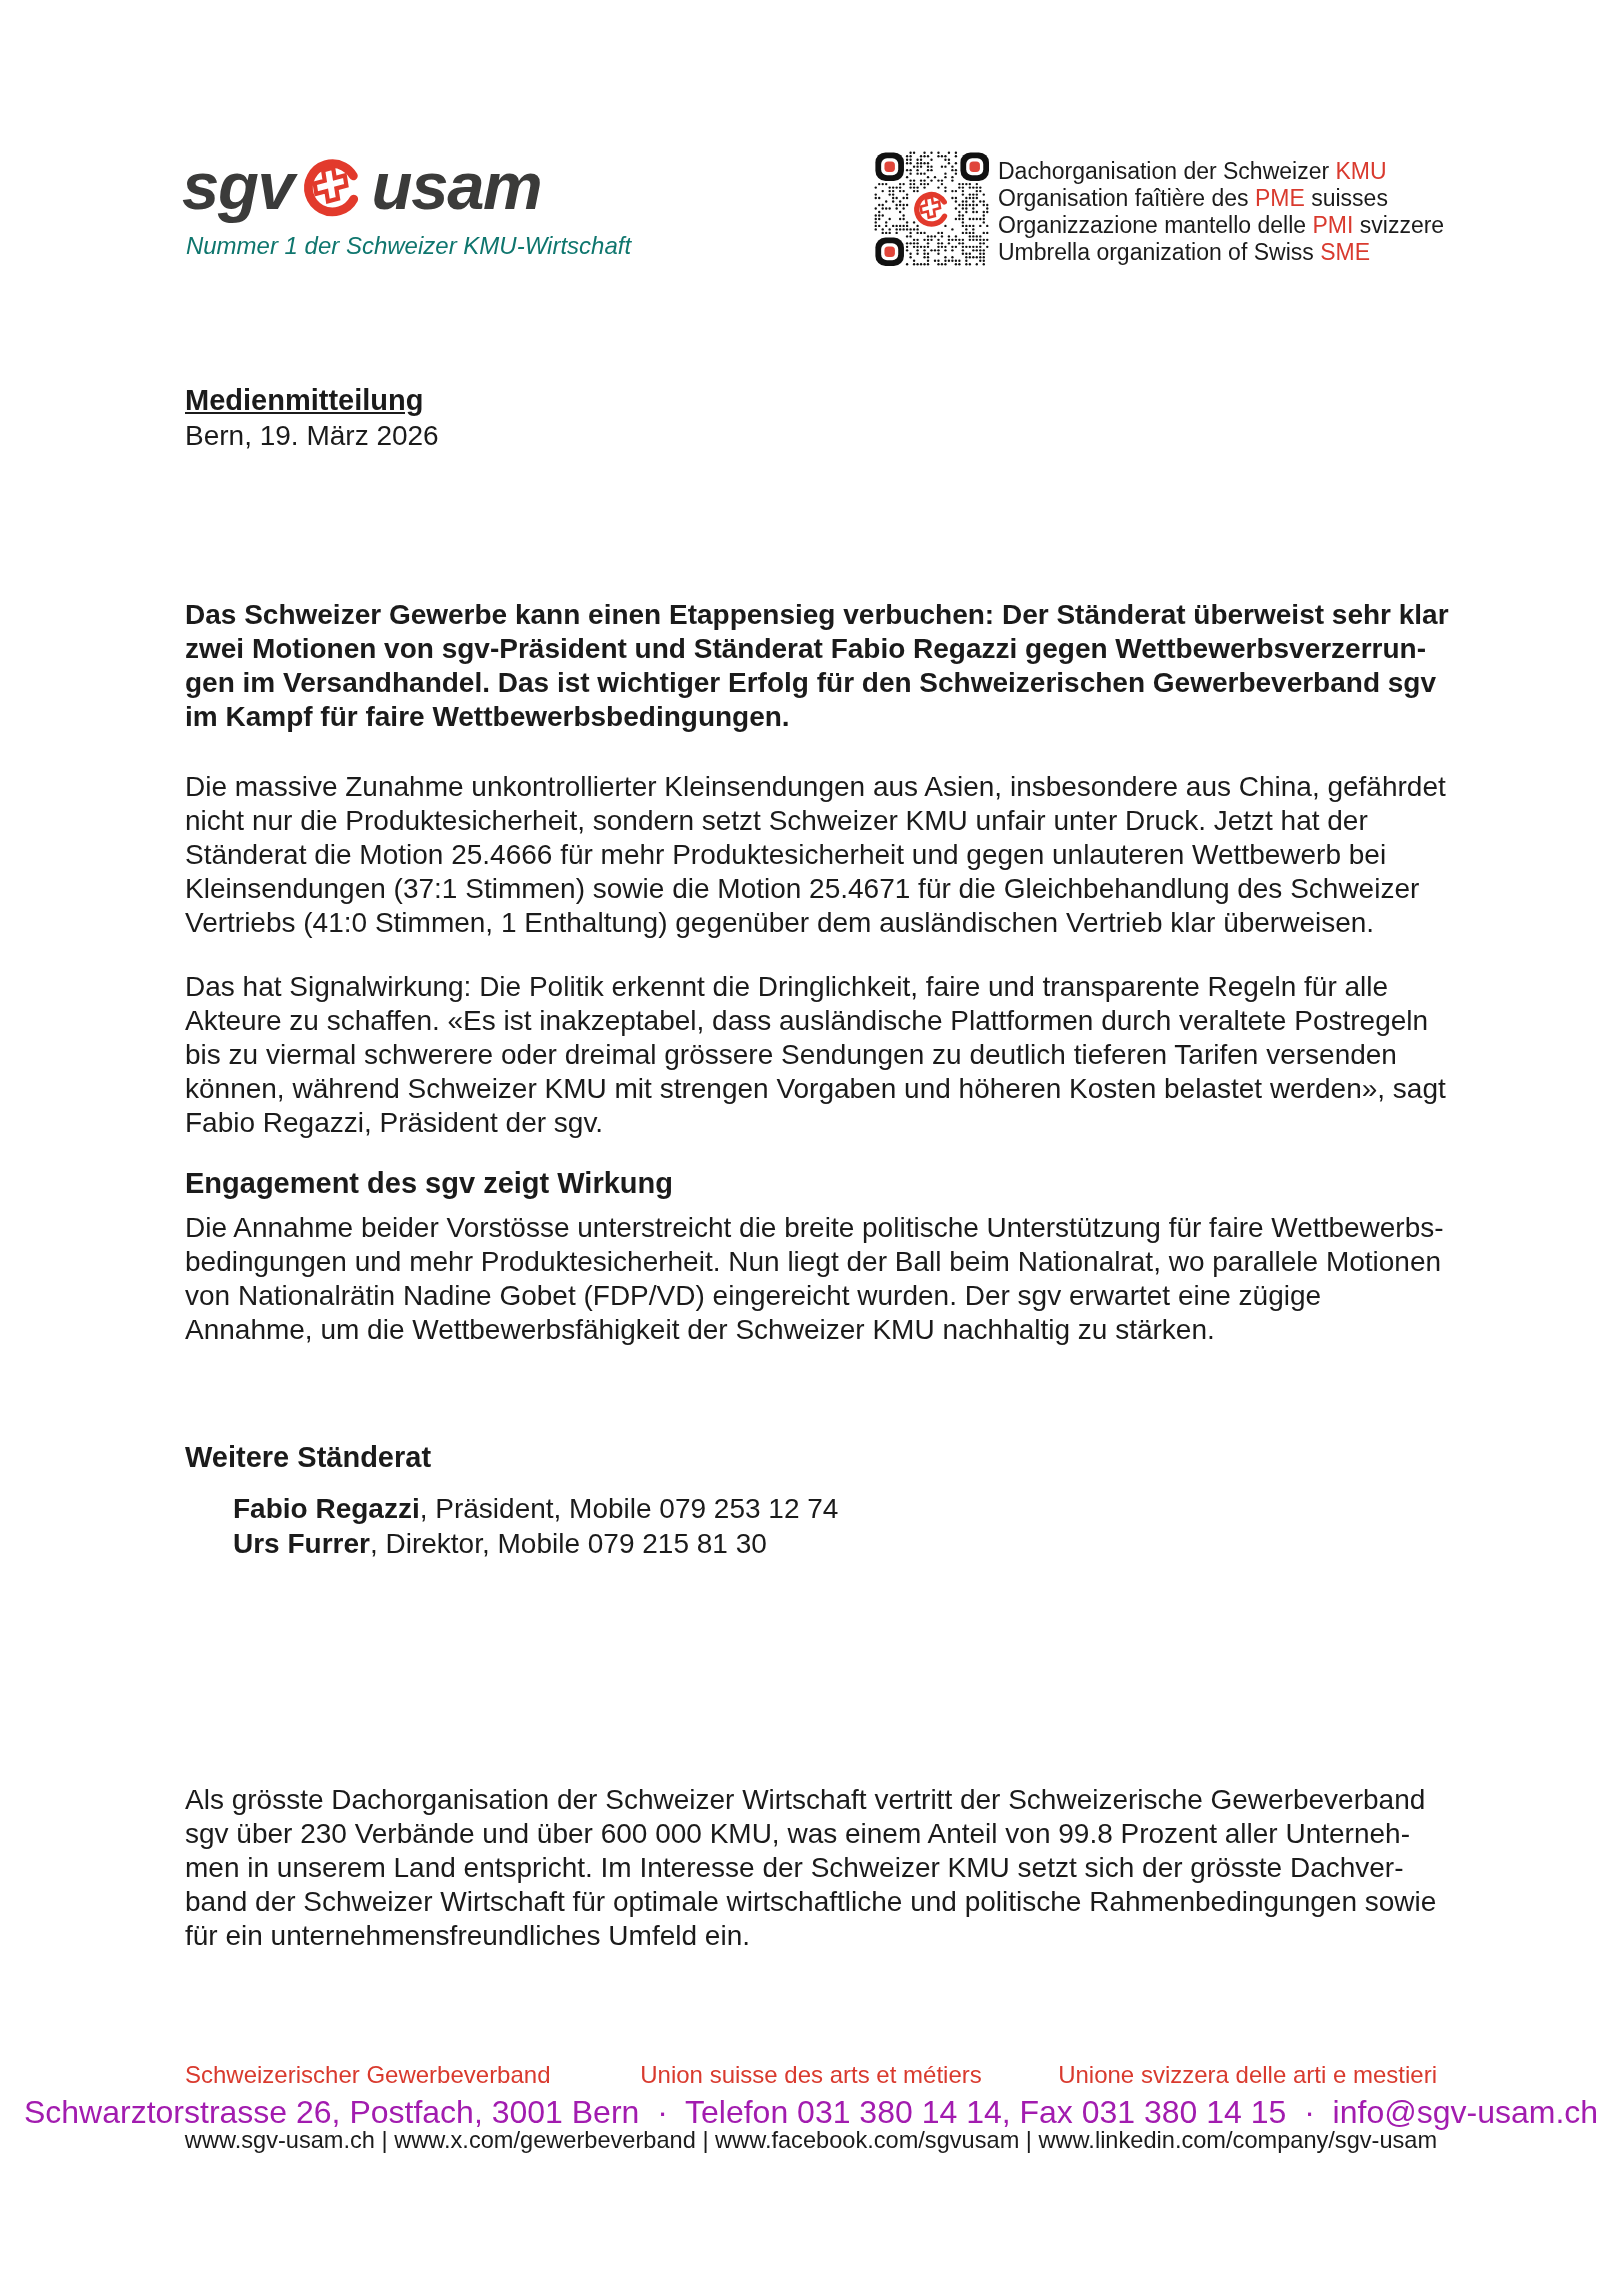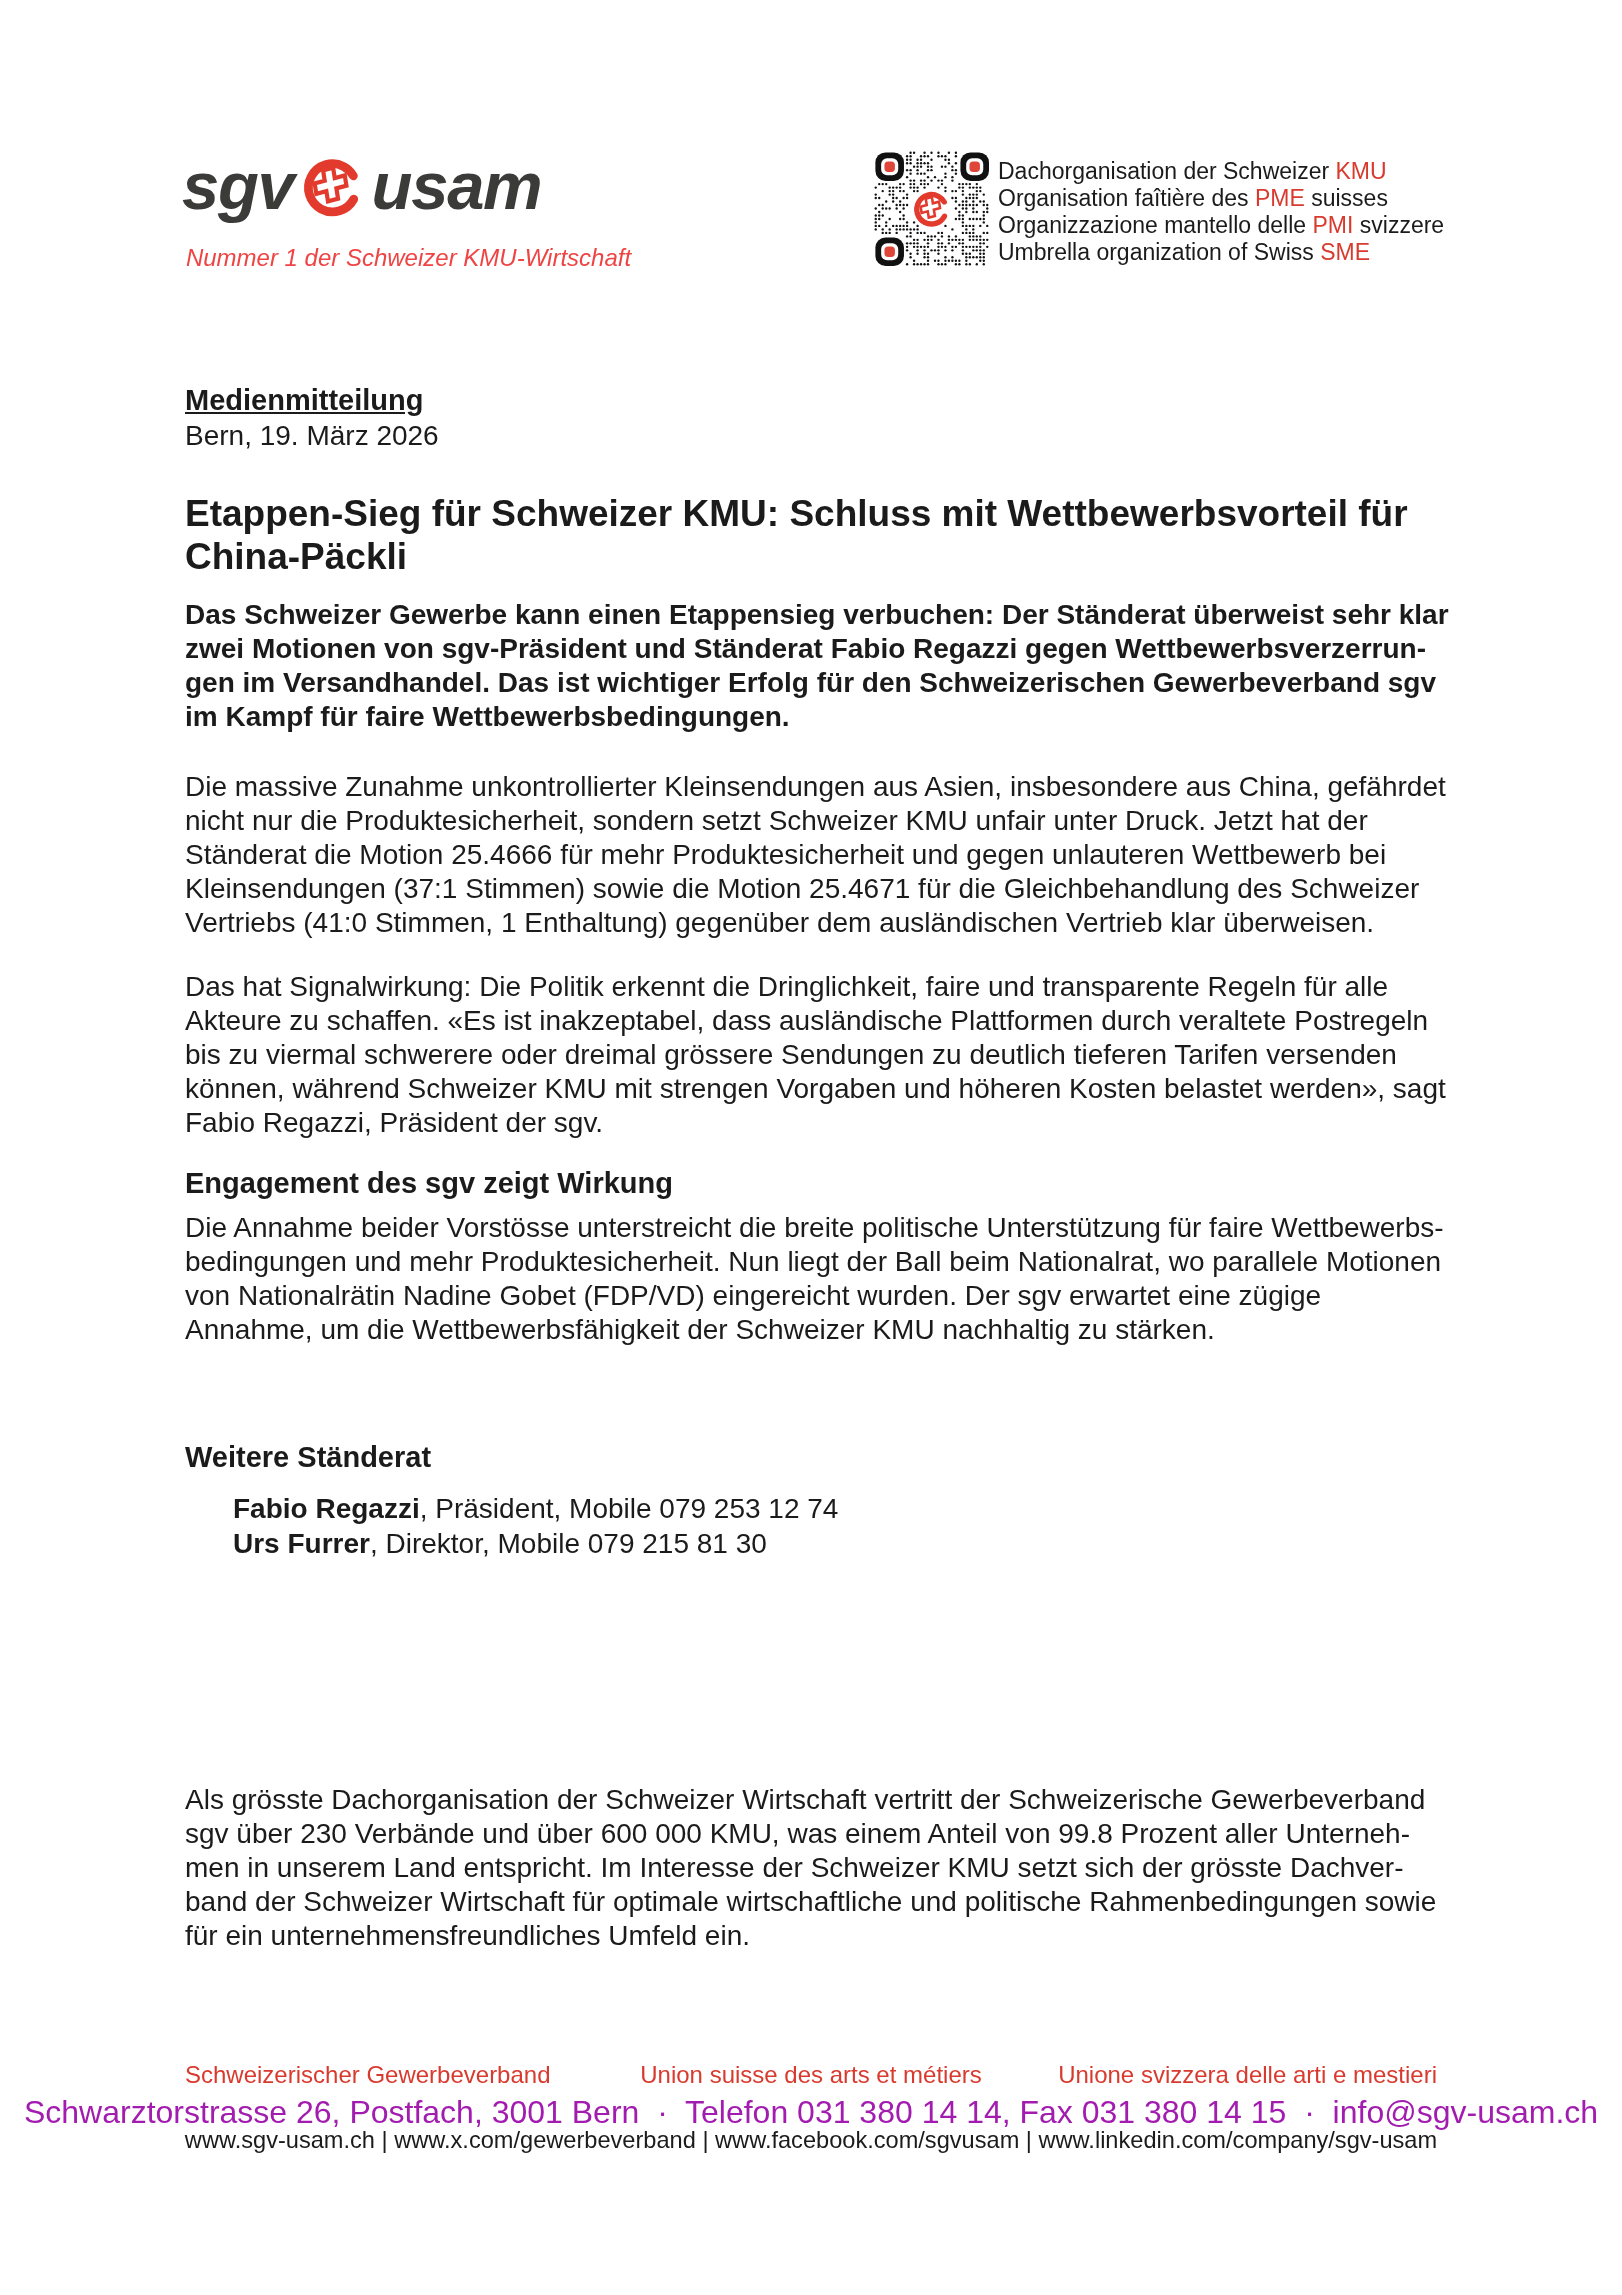--- a/index.html
+++ b/index.html
@@ -14,21 +14,21 @@
   }
   
   .logo-block { position:absolute; left:182px; top:152px; }
   .logo-row { display:flex; align-items:center; }
   .logo-text {
     font-size:67px; font-weight:bold; font-style:italic;
     color:#3b3b3a; letter-spacing:-1.3px; line-height:1;
   }
   .logo-mark { width:65px; height:65px; margin:0 6.5px; position:relative; top:1.3px; }
   .tagline {
-    font-size:24px; font-style:italic; color:#ef4444; margin-top:25px; padding-left:3.9px;
+    font-size:24px; font-style:italic; color:#0f766e; margin-top:13px; padding-left:3.9px;
   }
   .org-block { position:absolute; left:874px; top:151px; display:flex; }
   .qr { width:115px; height:115px; flex:0 0 auto; }
   .org-lines { margin-left:9px; padding-top:6.5px; font-size:23px; line-height:27px; color:#1b1b1b; }
   .org-em { color:#d93a2e; }
 
   
   .abs { position:absolute; left:185px; width:1348px; }
   .pre { white-space:pre-line; }
   .doc-type { font-size:29px; font-weight:bold; line-height:35px;text-decoration:underline; }
@@ -470,22 +470,20 @@
       <div><span>Organizzazione mantello delle </span><span class="org-em">PMI</span><span> svizzere</span></div>
       <div><span>Umbrella organization of Swiss </span><span class="org-em">SME</span><span></span></div>
     </div>
   </div>
 
   <div class="abs" style="top:383px">
     <div class="doc-type">Medienmitteilung</div>
     <div class="dateline">Bern, 19. März 2026</div>
   </div>
 
-  <div class="abs doc-title pre" style="top:492px">Etappen-Sieg für Schweizer KMU: Schluss mit Wettbewerbsvorteil für
-China-Päckli</div>
 
   <div class="abs para lead pre" style="top:598px">Das Schweizer Gewerbe kann einen Etappensieg verbuchen: Der Ständerat überweist sehr klar
 zwei Motionen von sgv-Präsident und Ständerat Fabio Regazzi gegen Wettbewerbsverzerrun-
 gen im Versandhandel. Das ist wichtiger Erfolg für den Schweizerischen Gewerbeverband sgv
 im Kampf für faire Wettbewerbsbedingungen.</div>
 
   <div class="abs para pre" style="top:770px">Die massive Zunahme unkontrollierter Kleinsendungen aus Asien, insbesondere aus China, gefährdet
 nicht nur die Produktesicherheit, sondern setzt Schweizer KMU unfair unter Druck. Jetzt hat der
 Ständerat die Motion 25.4666 für mehr Produktesicherheit und gegen unlauteren Wettbewerb bei
 Kleinsendungen (37:1 Stimmen) sowie die Motion 25.4671 für die Gleichbehandlung des Schweizer

